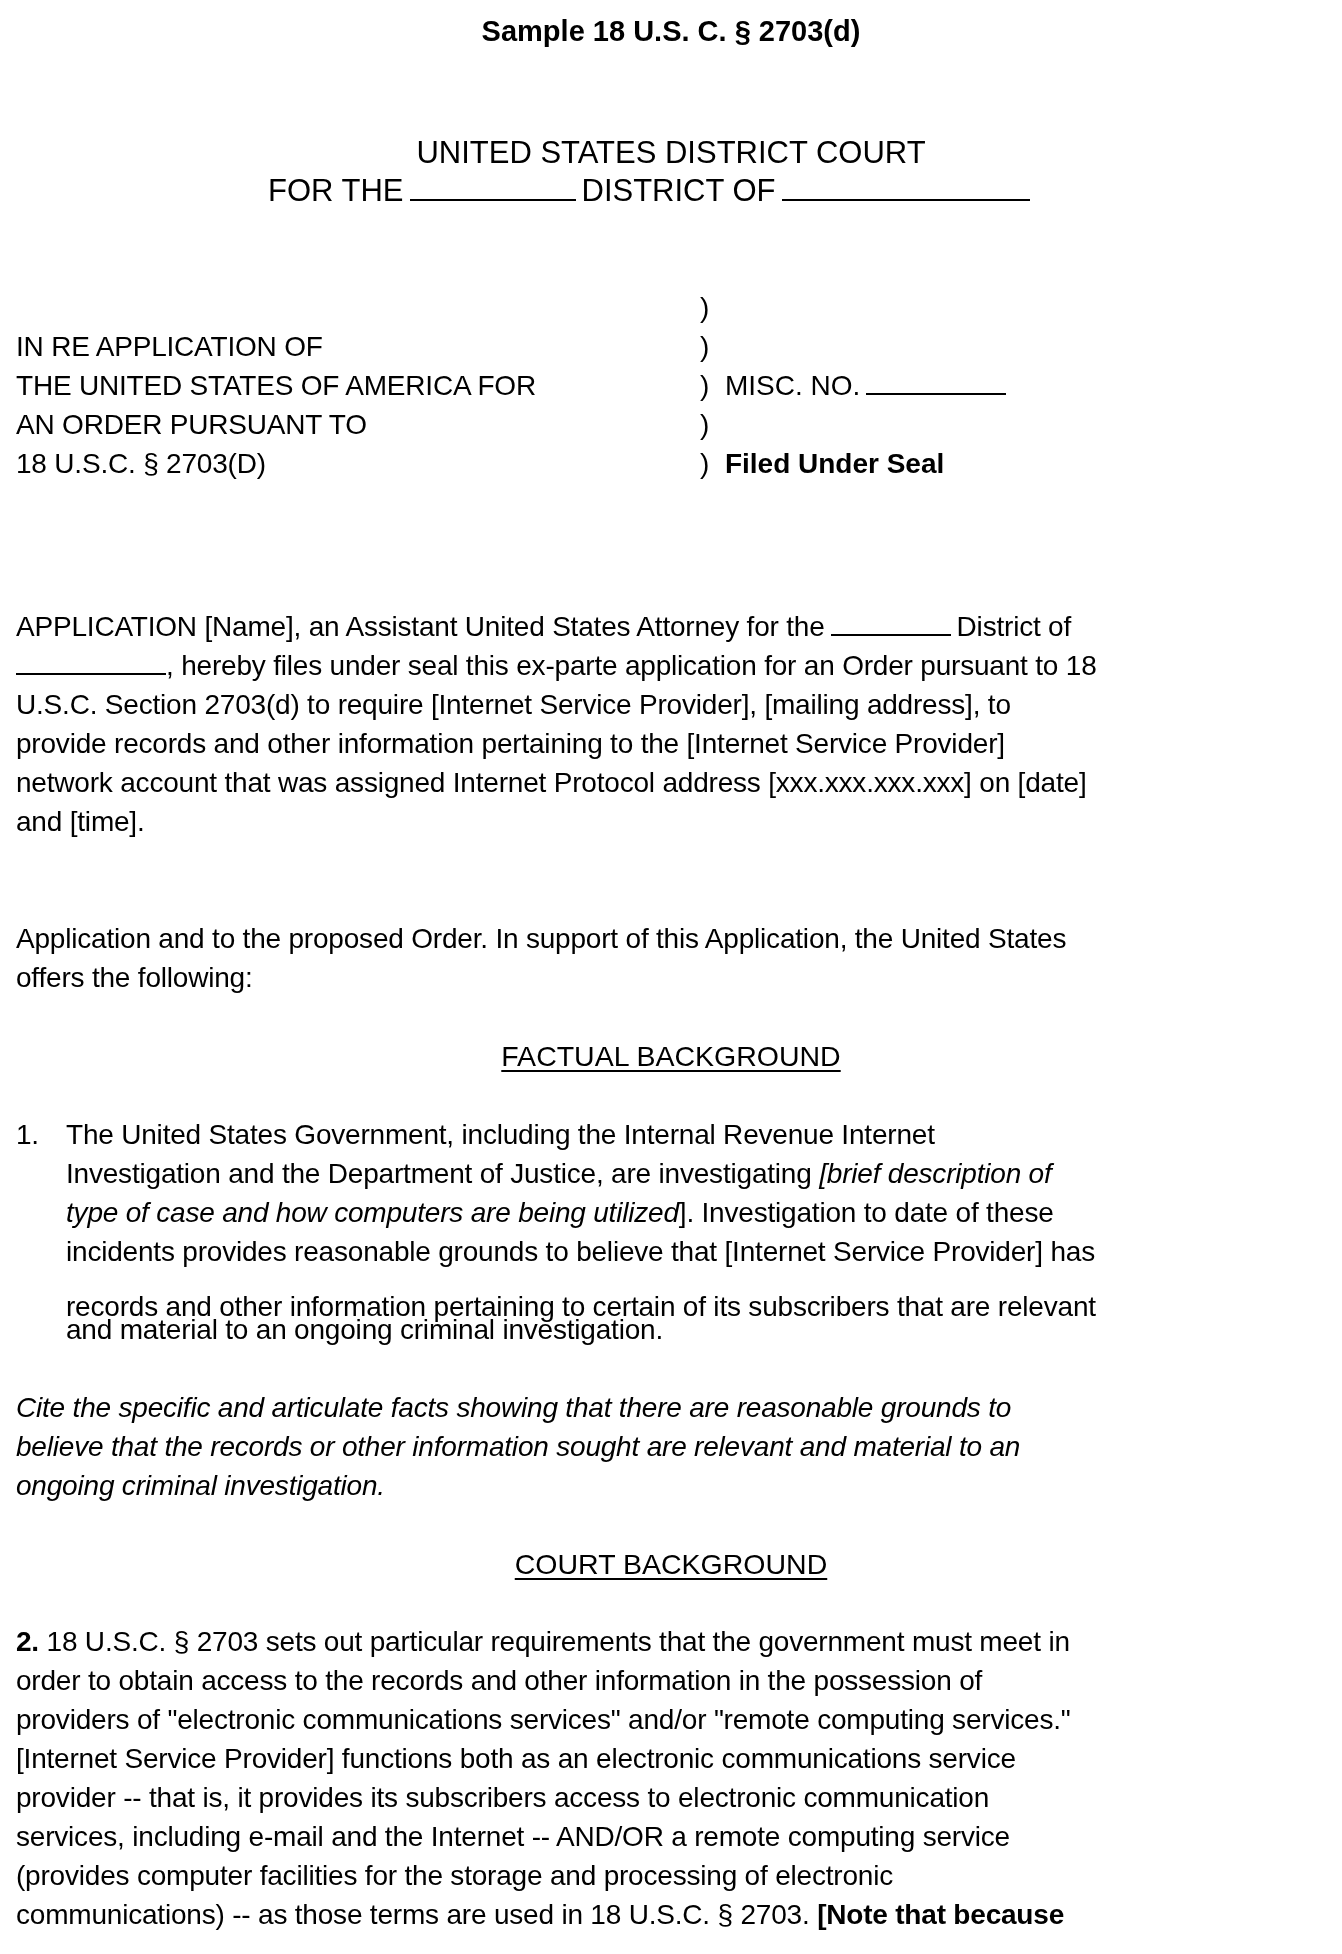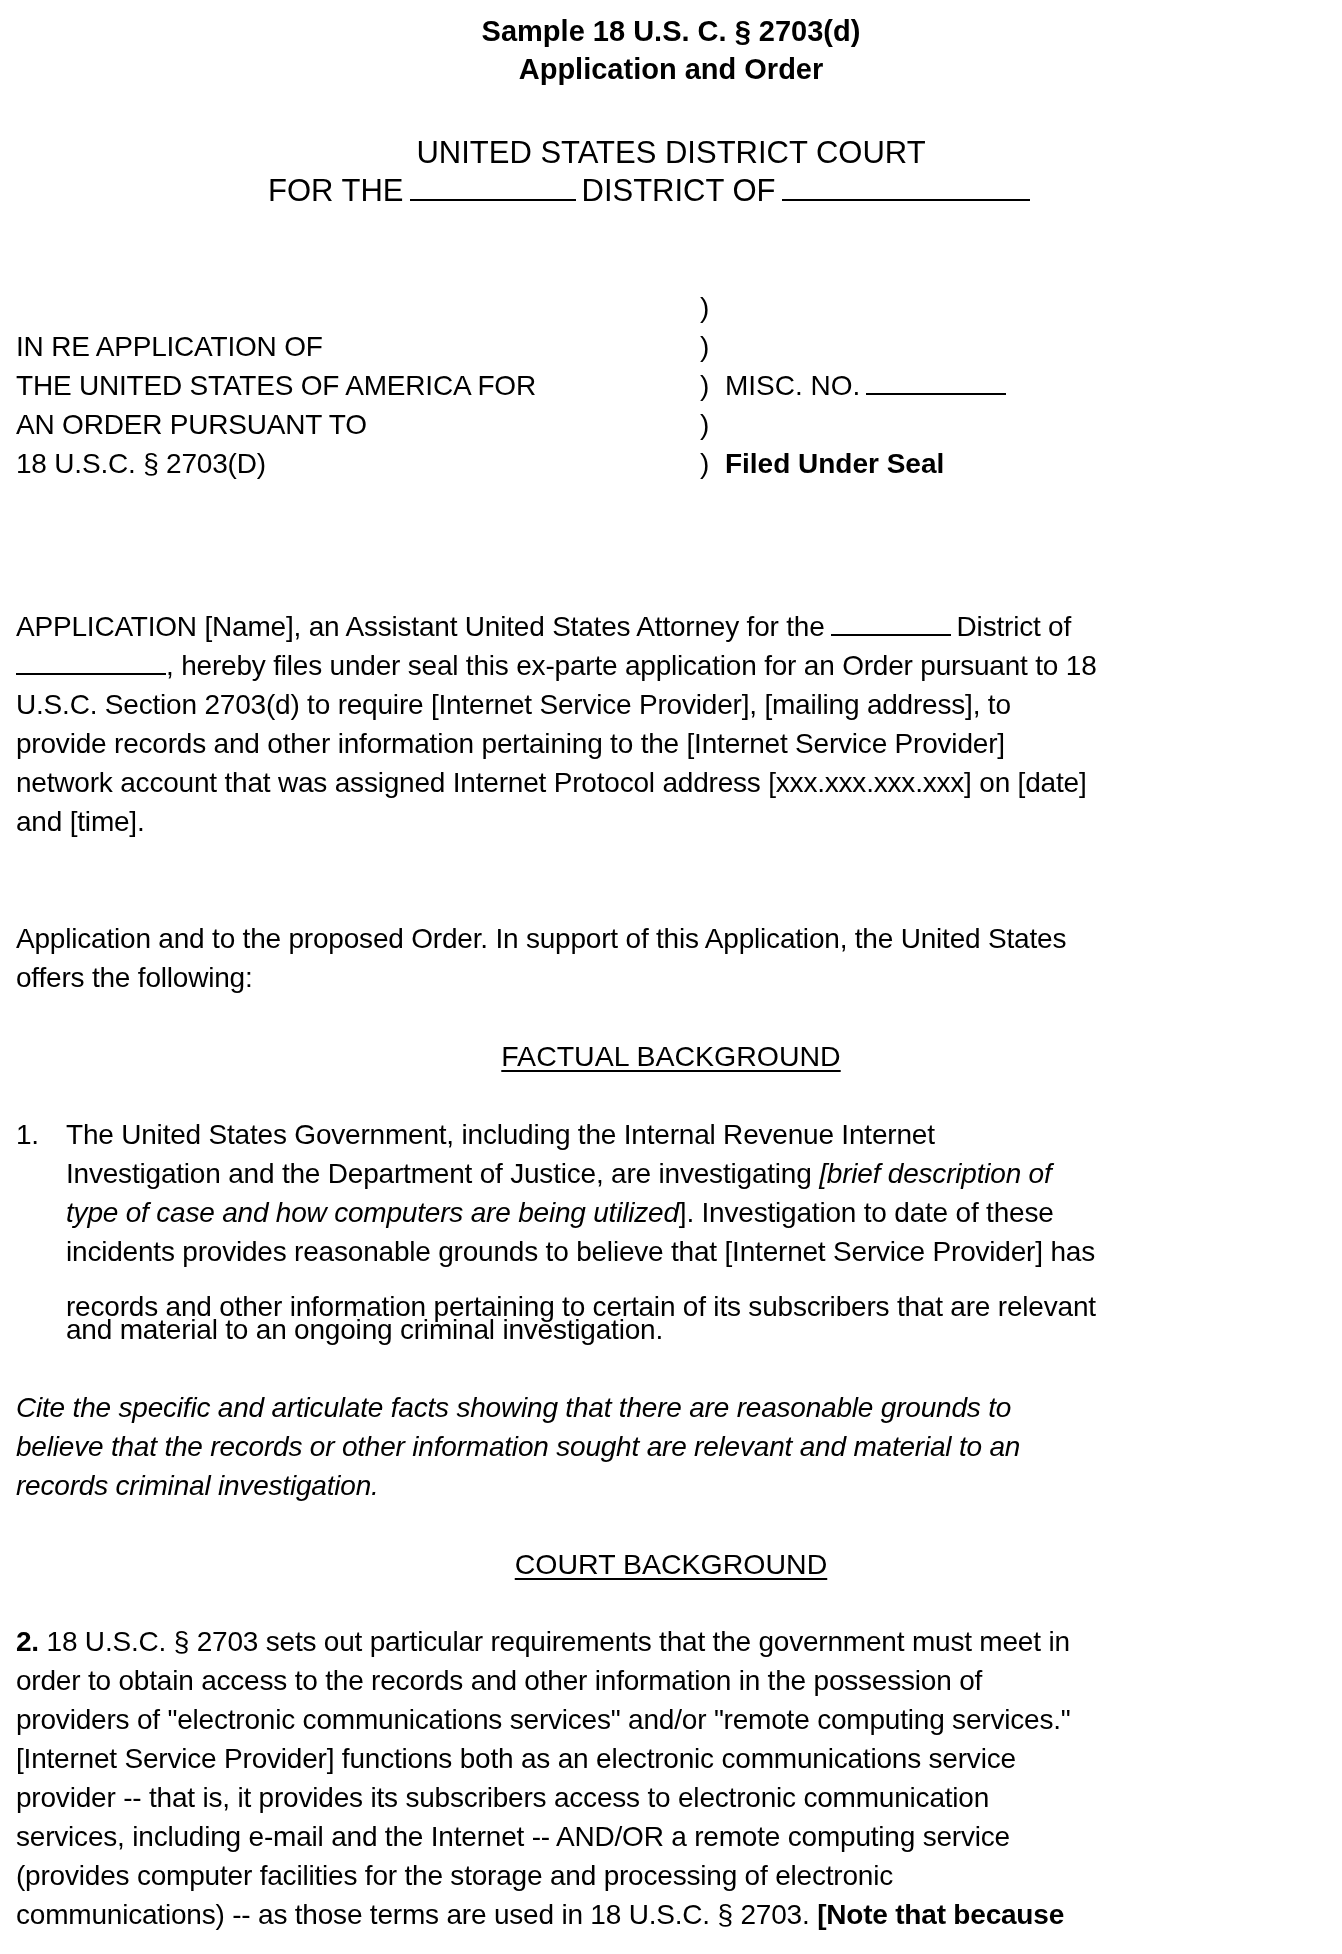--- a/index.html
+++ b/index.html
@@ -21,21 +21,20 @@
   .ul { text-decoration: underline; text-underline-offset: 4px; }
   .it { font-style: italic; }
   .heading { font-size: 28.5px; }
 </style>
 </head>
 <body>
 
 <div class="page">
 
   <div class="abs center title" style="top:6px;">Sample 18 U.S. C. § 2703(d)</div>
-  <div class="abs center title" style="top:44px;">Application and Order</div>
 
   <div class="abs center court" style="top:126px;">UNITED STATES DISTRICT COURT</div>
   <div class="abs court" style="top:164px; left:268px;">
     <span>FOR THE</span><span class="blank" style="width:166px;"></span><span>DISTRICT OF</span><span class="blank" style="width:248px;"></span>
   </div>
 
   <div class="line" style="top:322px;">IN RE APPLICATION OF</div>
   <div class="line" style="top:361px;">THE UNITED STATES OF AMERICA FOR</div>
   <div class="line" style="top:400px;">AN ORDER PURSUANT TO</div>
   <div class="line" style="top:439px;">18 U.S.C. § 2703(D)</div>
@@ -73,21 +72,21 @@
   </div>
   <div class="line ind" style="top:1188px;">
     <span class="it">type of case and how computers are being utilized</span><span>].  Investigation to date of these</span>
   </div>
   <div class="line ind" style="top:1227px;">incidents provides reasonable grounds to believe that [Internet Service Provider] has</div>
   <div class="line ind" style="top:1266px;margin-top:16px;">records and other information pertaining to certain of its subscribers that are relevant</div>
   <div class="line ind" style="top:1305px;">and material to an ongoing criminal investigation.</div>
 
   <div class="line it" style="top:1383px;">Cite the specific and articulate facts showing that there are reasonable grounds to</div>
   <div class="line it" style="top:1422px;">believe that the records or other information sought are relevant and material to an</div>
-  <div class="line it" style="top:1461px;">records criminal investigation.</div>
+  <div class="line it" style="top:1461px;">ongoing criminal investigation.</div>
 
   <div class="abs center heading ul" style="top:1539px;">COURT BACKGROUND</div>
 
   <div class="line" style="top:1617px;">
     <span class="bold">2.</span><span> 18 U.S.C. § 2703 sets out particular requirements that the government must meet in</span>
   </div>
   <div class="line" style="top:1656px;">order to obtain access to the records and other information in the possession of</div>
   <div class="line" style="top:1695px;">providers of "electronic communications services" and/or "remote computing services."</div>
   <div class="line" style="top:1734px;">[Internet Service Provider] functions both as an electronic communications service</div>
   <div class="line" style="top:1773px;">provider -- that is, it provides its subscribers access to electronic communication</div>

